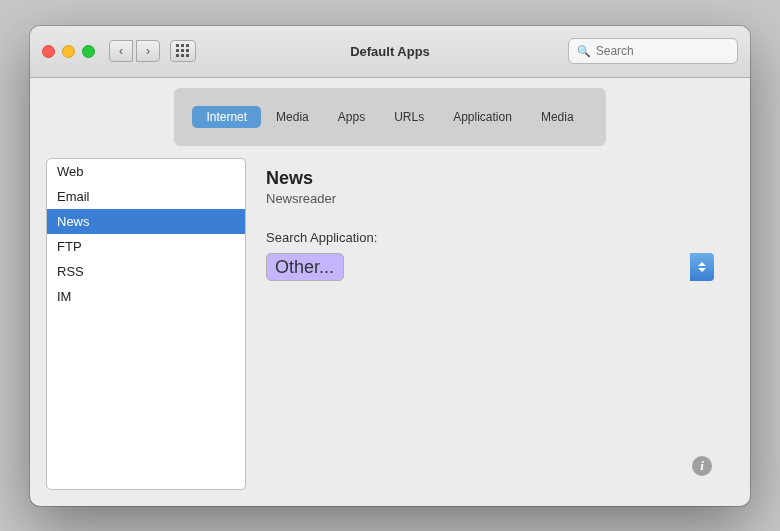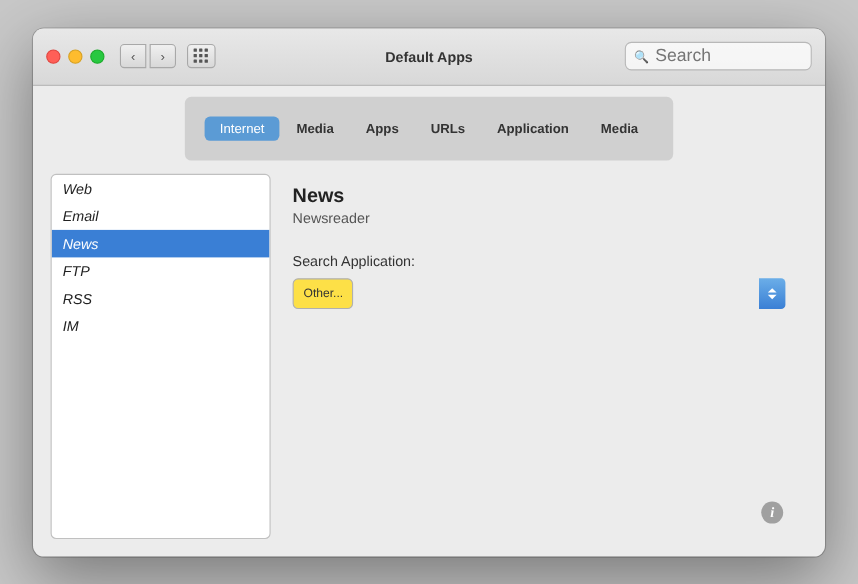--- a/index.html
+++ b/index.html
@@ -128,21 +128,21 @@
     .search-icon-svg {
       color: #999;
       font-size: 11px;
       margin-right: 5px;
     }
 
     .search-input {
       background: transparent;
       border: none;
       outline: none;
-      font-size: 16px;
+      font-size: 12px;
       color: #999;
       width: 100%;
     }
 
     
     .toolbar {
       background: #ececec;
       padding: 10px 0 0 0;
       display: flex;
       justify-content: center;
@@ -156,21 +156,21 @@
       padding: 18px;
       gap: 1px;
     }
 
     .tab {
       padding: 4px 14px;
       font-size: 12px;
       border-radius: 5px;
       cursor: pointer;
       color: #333;
-      font-weight: 700;
+      font-weight: 400;
       user-select: none;
     }
 
     .tab.active {
       background: #5b9bd5;
       color: white;
       font-weight: 500;
     }
 
     
@@ -183,21 +183,20 @@
     }
 
     
     .list-panel {
       width: 200px;
       flex-shrink: 0;
       background: white;
       border: 1px solid #c0c0c0;
       border-radius: 5px;
       overflow-y: auto;
-      font-style: italic;
     }
 
     .list-item {
       padding: 5px 10px;
       font-size: 13px;
       color: #222;
       cursor: pointer;
       user-select: none;
     }
 
@@ -235,30 +234,29 @@
 
     .select-row {
       display: flex;
       align-items: center;
       gap: 6px;
     }
 
     .app-select {
       flex: 1;
       height: 28px;
-      background: #fde047;
+      background: #c4b5fd;
       border: 1px solid #b0b0b0;
       border-radius: 5px;
-      font-size: 11px;
+      font-size: 18px;
       padding: 0 8px;
       appearance: none;
       -webkit-appearance: none;
       cursor: pointer;
       color: #333;
-      text-align: right;
     }
 
     .select-wrapper {
       position: relative;
       flex: 1;
     }
 
     .select-arrow {
       position: absolute;
       right: 0;

